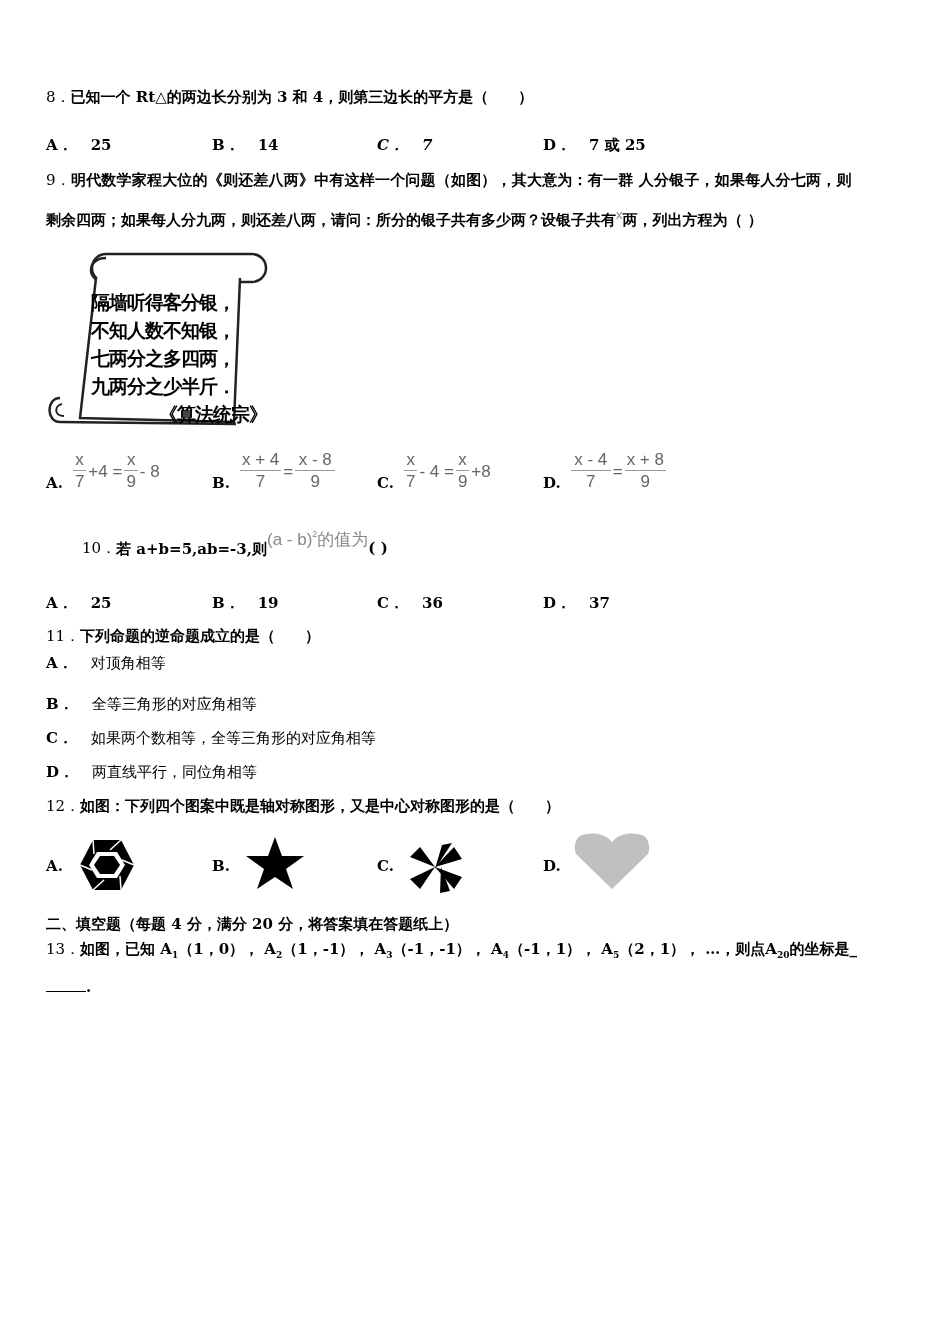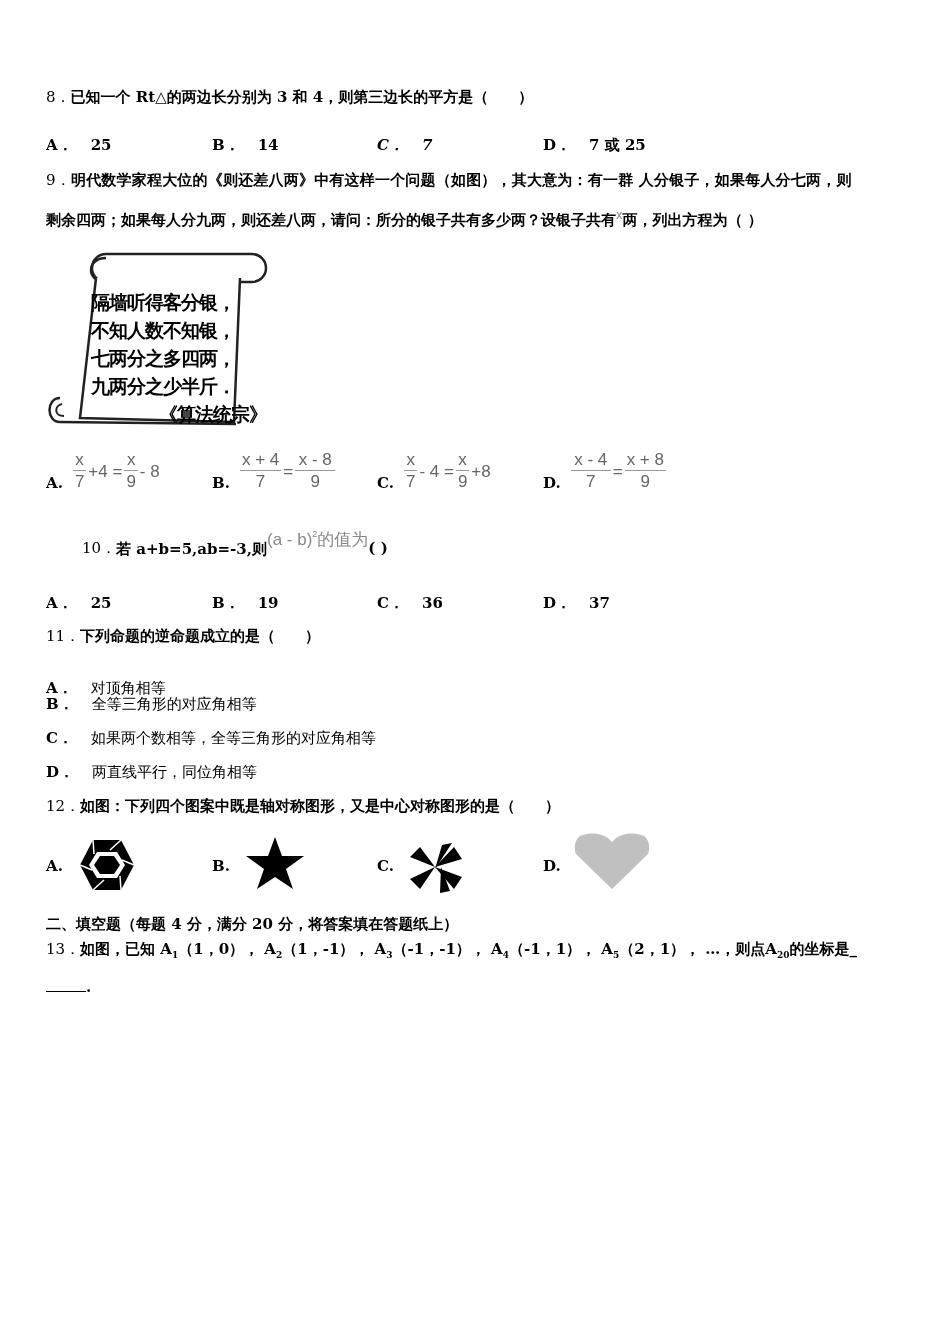--- a/index.html
+++ b/index.html
@@ -119,21 +119,21 @@
   <span class="num">10．</span><span style="display:inline-block;vertical-align:bottom;">若 a+b=5,ab=-3,则</span><span class="gray" style="font-size:17px;position:relative;top:-8px;">(a - b)</span><sup class="gray" style="font-size:9px;position:relative;top:-10px;">2</sup><span class="gray" style="font-size:17px;position:relative;top:-8px;">的值为</span><span>( )</span>
 </div>
 <div class="abs opt" style="left:46px;top:594px;"><span class="lbl">A．</span><span class="txt">25</span></div>
 <div class="abs opt" style="left:212px;top:594px;"><span class="lbl">B．</span><span class="txt">19</span></div>
 <div class="abs opt" style="left:377px;top:594px;"><span class="lbl">C．</span><span class="txt">36</span></div>
 <div class="abs opt" style="left:543px;top:594px;"><span class="lbl">D．</span><span class="txt">37</span></div>
 
 <div class="abs q" style="left:46px;top:627px;">
   <span class="num">11．</span><span>下列命题的逆命题成立的是（　　）</span>
 </div>
-<div class="abs opt optcn" style="left:46px;top:679px;"><span class="lbl">A．</span><span class="txt">对顶角相等</span></div>
+<div class="abs opt optcn" style="left:46px;top:654px;"><span class="lbl">A．</span><span class="txt">对顶角相等</span></div>
 <div class="abs opt optcn" style="left:46px;top:695px;"><span class="lbl">B．</span><span class="txt">全等三角形的对应角相等</span></div>
 <div class="abs opt optcn" style="left:46px;top:729px;"><span class="lbl">C．</span><span class="txt">如果两个数相等，全等三角形的对应角相等</span></div>
 <div class="abs opt optcn" style="left:46px;top:763px;"><span class="lbl">D．</span><span class="txt">两直线平行，同位角相等</span></div>
 
 <div class="abs q" style="left:46px;top:797px;">
   <span class="num">12．</span><span>如图：下列四个图案中既是轴对称图形，又是中心对称图形的是（　　）</span>
 </div>
 
 <div class="abs opt" style="left:46px;top:857px;"><span>A.</span></div>
 <div class="abs" style="left:78px;top:838px;">

